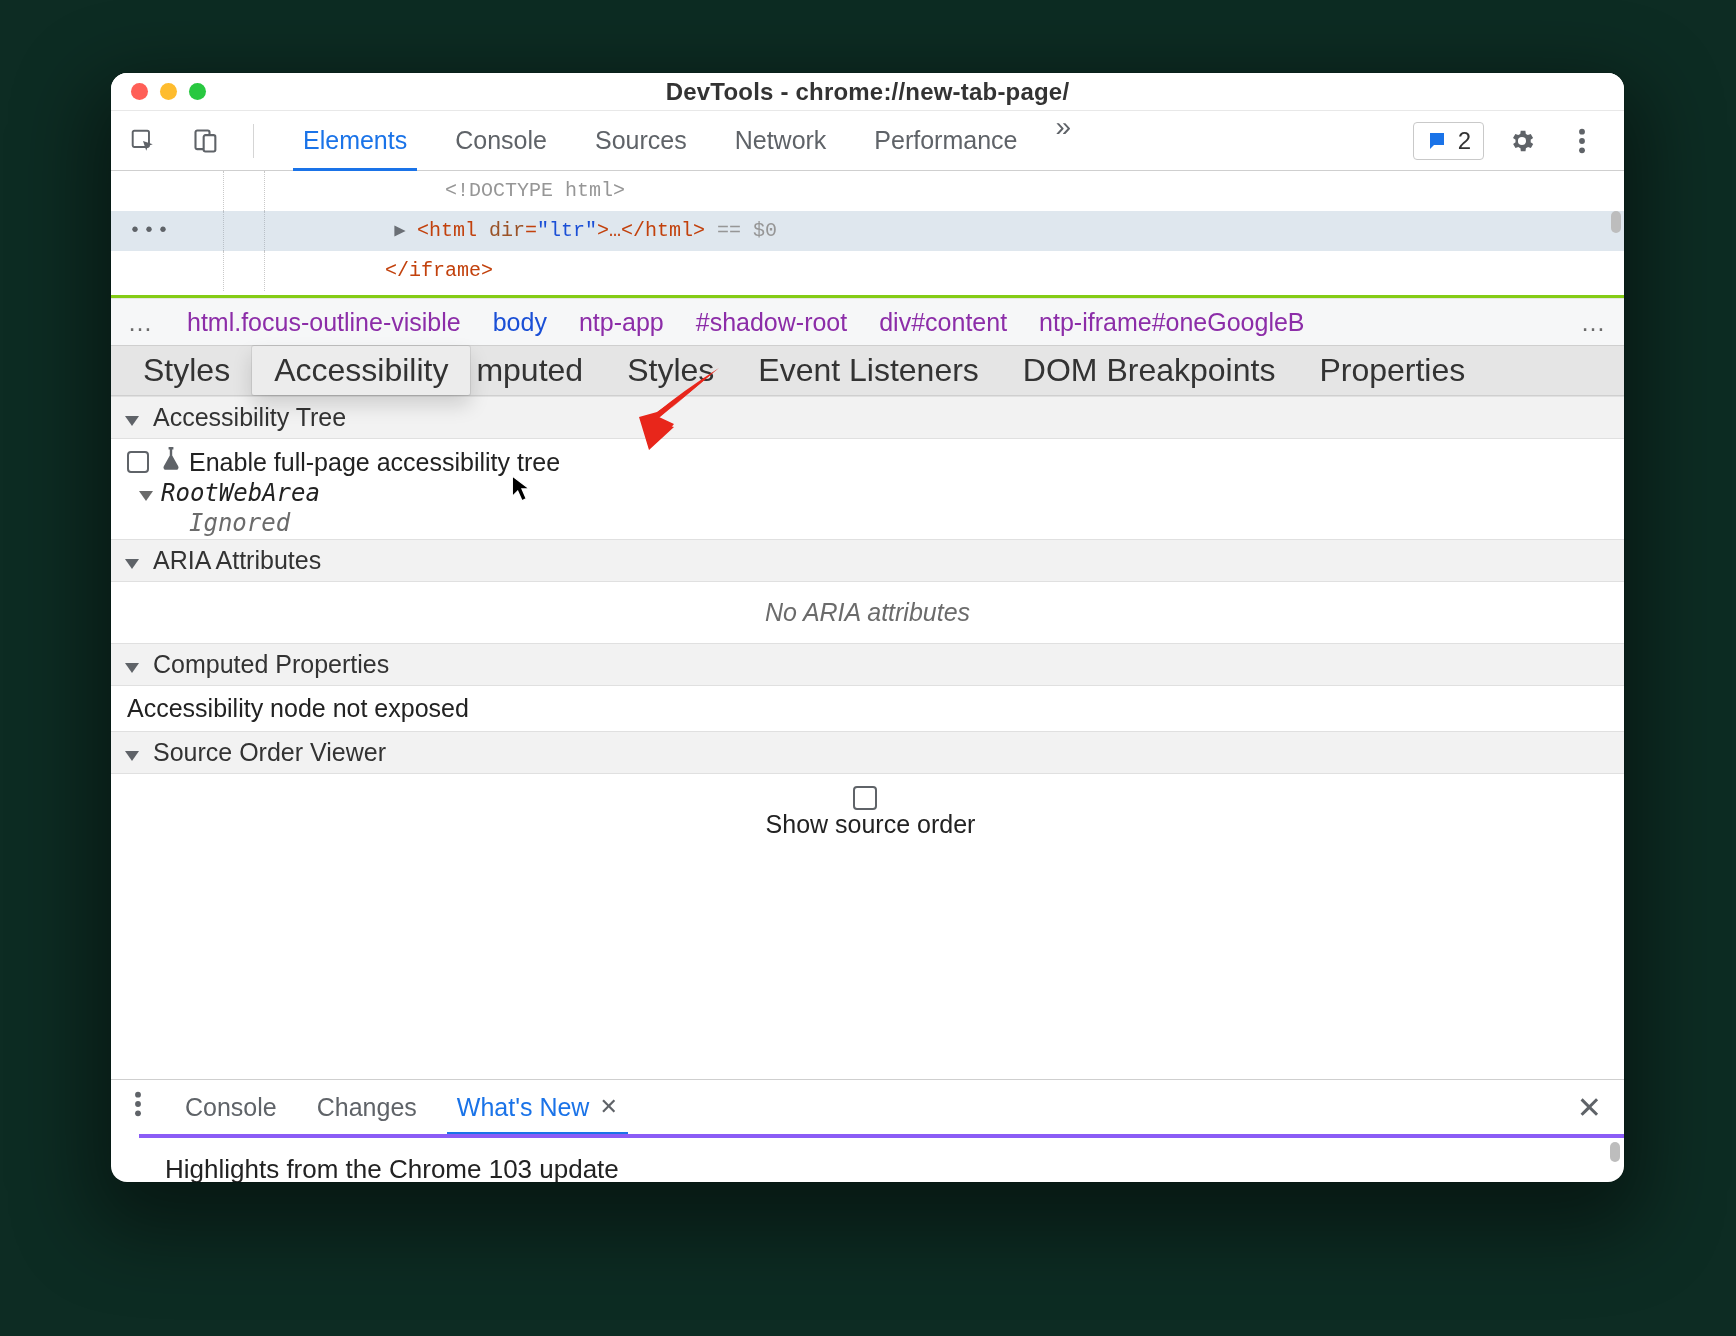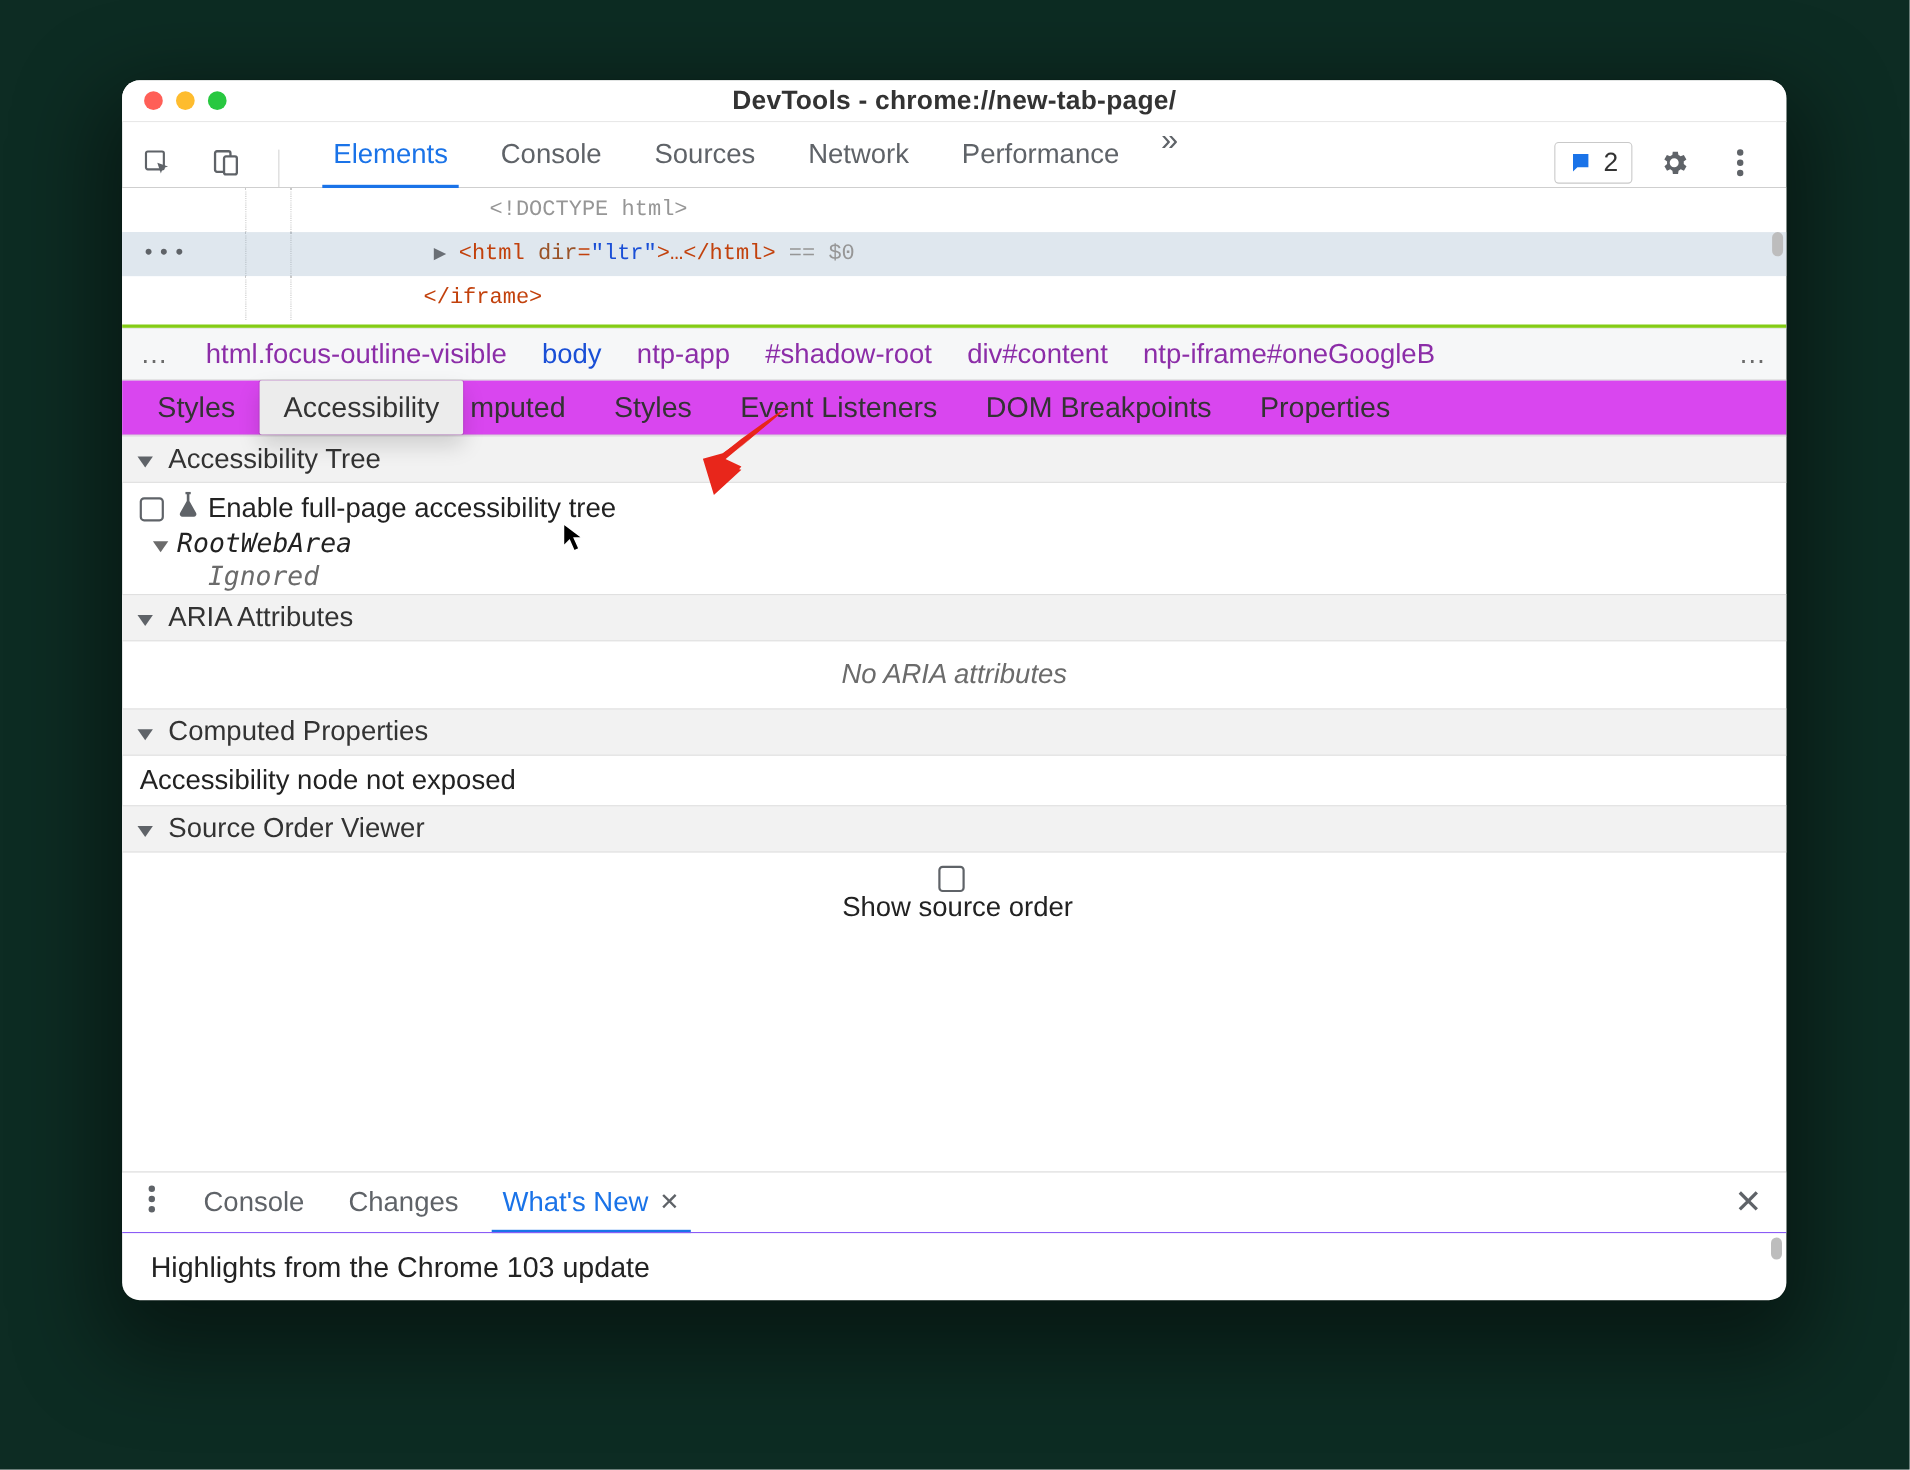--- a/index.html
+++ b/index.html
@@ -35,21 +35,21 @@
   .dot { width:17px; height:17px; border-radius:50%; }
   .dot.red{background:#ff5f57;} .dot.yellow{background:#febc2e;} .dot.green{background:#28c840;}
   .title {
     position:absolute; left:0; right:0; text-align:center;
     font-size:24px; color:#333; font-weight:600; letter-spacing:.2px;
     pointer-events:none;
   }
   .toolbar {
     height:60px;
     border-bottom:1px solid #cfcfcf;
-    display:flex; align-items:flex-end;
+    display:flex; align-items:center;
     padding:0 10px;
     gap:19px;
   }
   .tool-icon {
     width:44px; height:44px; border-radius:4px;
     display:inline-flex; align-items:center; justify-content:center;
     color:#5f6368;
   }
   .divider-v { width:1px; height:34px; background:#d5d5d5; margin:0 6px; }
   .tabs { display:flex; align-items:stretch; height:100%; }
@@ -98,23 +98,23 @@
     height:48px; border-top:1px solid #e5e5e5; border-bottom:1px solid #cfcfcf;
     background:#f6f7f8;
     display:flex; align-items:center; overflow:hidden;
     font-size:25px;
   }
   .breadcrumb .bc-ell { width:60px; text-align:center; color:#6b6b6b; letter-spacing:2px;}
   .breadcrumb .bc-item { color:#8c2da8; padding:0 16px; white-space:nowrap; }
 
   .subtabs {
     height:50px; border-bottom:1px solid #cfcfcf;
-    background:#d946ef;
-    display:flex; align-items:center;
-    font-size:26px; color:#333;
+    background:#e5e5e5;
+    display:flex; align-items:center;
+    font-size:32px; color:#333;
     padding:0 10px;
   }
   .subtab { padding:0 22px; height:100%; display:flex; align-items:center; cursor:pointer; }
   .subtab.popup {
     background:#ececec;
     box-shadow: 0 10px 20px rgba(0,0,0,.15), 0 0 0 1px rgba(0,0,0,.08);
     border-radius:2px;
     position:relative; z-index:3;
   }
   .section-header {
@@ -156,23 +156,23 @@
   }
   .drawer-kebab{ width:54px; text-align:center; font-size:28px; color:#5f6368;}
   .dtab{ padding:0 20px; height:100%; display:flex; align-items:center; gap:10px; position:relative;}
   .dtab.active{ color:#1a73e8; }
   .dtab.active::after{
     content:""; position:absolute; left:10px; right:10px; bottom:-1px; height:3px; background:#1a73e8;
   }
   .dtab .xmark{ color:#5f6368; font-size:22px; }
   .drawer-close{ margin-left:auto; padding:0 22px; color:#5f6368; font-size:30px; cursor:pointer;}
   .drawer-body{
-    border-top:1px solid #8b5cf6;
+    border-top:4px solid #8b5cf6;
     padding:16px 26px; font-size:26px; color:#222;
-    position:relative; height:62px;
+    position:relative; height:48px;margin-left:28px;
   }
   .drawer-body .tiny-thumb{
     position:absolute; right:4px; top:4px; width:10px; height:20px; border-radius:5px; background:#bdbdbd;
   }
   
   .arrow {
     position:absolute;
     left:508px; top:289px;
     width:110px; height:90px;
     pointer-events:none;

